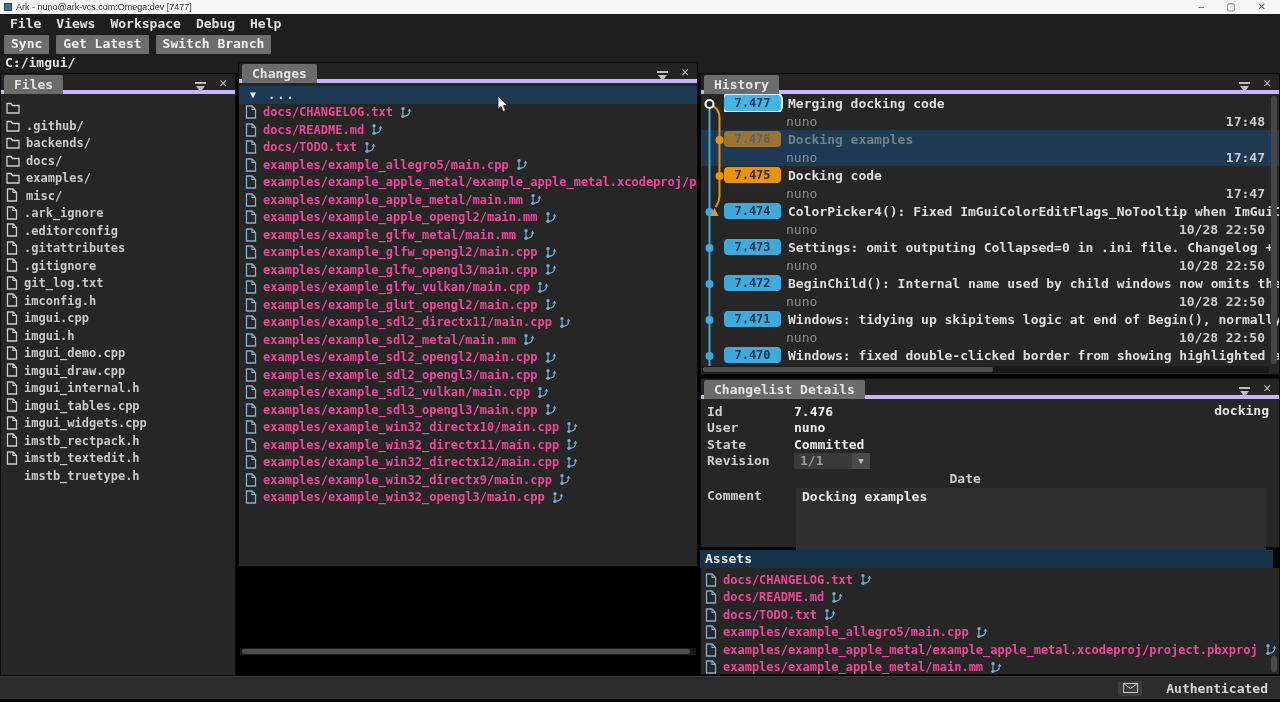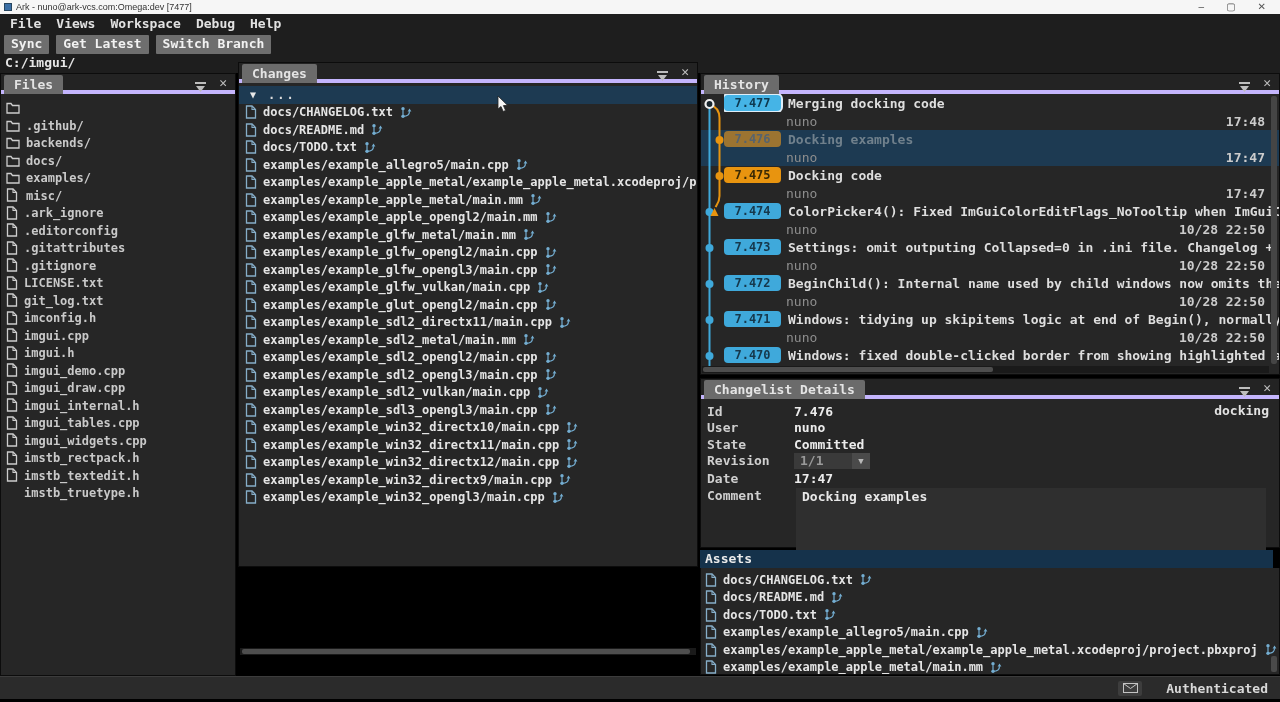--- a/index.html
+++ b/index.html
@@ -37,21 +37,21 @@
   .tree { padding-top:5px; overflow:hidden; height:576px; }
   .trow { display:flex; align-items:center; height:17.5px; padding-left:5px; white-space:nowrap; }
   .trow svg { flex:0 0 auto; margin-right:6px; }
   .trow .lbl { font-size:12px; font-weight:bold; color:#c9c9c9;margin-top:36px; }
 
   
   #changes-panel { left:238px; top:62px; width:460px; height:505px; }
   .clist { position:relative; padding-top:3px; height:573px; overflow:hidden; }
   .crow { display:flex; align-items:center; height:17.5px; padding-left:6px; white-space:nowrap; overflow:hidden; }
   .crow svg { flex:0 0 auto; margin-right:6px; }
-  .crow .lbl { font-size:12px; font-weight:bold; color:#e5e5e5; }
+  .crow .lbl { font-size:12px; font-weight:bold; color:#ec4899; }
   .crow .glyph { margin-left:7px; margin-right:0; }
   .root-row { background:#1d3a52; }
   .root-row .exp { color:#e8e8e8; font-size:10px; margin-right:12px; margin-left:5px; }
   .root-row .lbl { color:#dcdcdc; font-weight:bold; font-size:12px; letter-spacing:2px; }
   .hscroll { position:absolute; left:1px; right:1px; bottom:1px; height:7px; background:#1a1a1a; }
   .hscroll .thumb { position:absolute; top:1px; height:5px; background:#4e4e4e; border-radius:2px; }
 
   
   #history-panel { left:700px; top:73px; width:580px; height:302px; }
   .hlist { position:relative; height:274px; overflow:hidden; }
@@ -77,21 +77,21 @@
   #details-panel { left:700px; top:378px; width:580px; height:170px; }
   .dbody { position:relative; padding-top:4px; font-size:13px; }
   .drow { display:flex; height:16px; align-items:center; margin-bottom:0.5px; }
   .dlab { width:93px; padding-left:6px; font-weight:bold; color:#cfcfcf; flex:0 0 auto; }
   .dval { color:#ececec; font-weight:bold; }
   .dbranch { position:absolute; right:10px; top:4px; font-weight:bold; color:#e2e2e2; }
   .combo { display:flex; align-items:center; background:#3a3a3a; height:16px; width:76px; }
   .combo .cv { color:#9a9a9a; font-weight:bold; padding-left:6px; flex:1; }
   .combo .ca { width:18px; height:16px; background:#4a4a4a; color:#b8b8b8; font-size:9px;
                text-align:center; line-height:16px; }
-  .drow-date { margin-top:2px; }
+  .drow-date { margin-top:2px;flex-direction:column; }
   .comment-row { display:flex; margin-top:1px; }
   .comment-box { margin-left:2px; width:470px; height:62px; background:#2f2f2f;
                  color:#e8e8e8; font-weight:bold; padding:1px 6px; }
 
   
   #assets-header { position:absolute; left:700px; top:550px; width:573px; height:18px; background:#15324b;
                    color:#eaeaea; font-size:13px; font-weight:bold; line-height:18px; padding-left:5px; }
   #assets-list { position:absolute; left:700px; top:568px; width:580px; height:107px;
                  background:#262626; border:1px solid #0c0c0c; border-top:none; overflow:hidden; position:absolute; }
   #assets-list .crow { padding-left:4px; }
@@ -199,27 +199,20 @@
           <path d="M7,1 v3.5 h3.5" fill="none" stroke="#cdcdcd" stroke-width="1.1"></path>
         </svg>
         <span class="lbl">.gitattributes</span>
       </div>
       <div class="trow">
         <svg width="12" height="14" viewBox="0 0 12 14">
           <path d="M1.5,1 h5.5 l3.5,3.5 v8.5 h-9 z" fill="none" stroke="#cdcdcd" stroke-width="1.3"></path>
           <path d="M7,1 v3.5 h3.5" fill="none" stroke="#cdcdcd" stroke-width="1.1"></path>
         </svg>
         <span class="lbl">.gitignore</span>
-      </div>
-      <div class="trow">
-        <svg width="12" height="14" viewBox="0 0 12 14">
-          <path d="M1.5,1 h5.5 l3.5,3.5 v8.5 h-9 z" fill="none" stroke="#cdcdcd" stroke-width="1.3"></path>
-          <path d="M7,1 v3.5 h3.5" fill="none" stroke="#cdcdcd" stroke-width="1.1"></path>
-        </svg>
-        <span class="lbl">LICENSE.txt</span>
       </div>
       <div class="trow">
         <svg width="12" height="14" viewBox="0 0 12 14">
           <path d="M1.5,1 h5.5 l3.5,3.5 v8.5 h-9 z" fill="none" stroke="#cdcdcd" stroke-width="1.3"></path>
           <path d="M7,1 v3.5 h3.5" fill="none" stroke="#cdcdcd" stroke-width="1.1"></path>
         </svg>
         <span class="lbl">git_log.txt</span>
       </div>
       <div class="trow">
         <svg width="12" height="14" viewBox="0 0 12 14">

